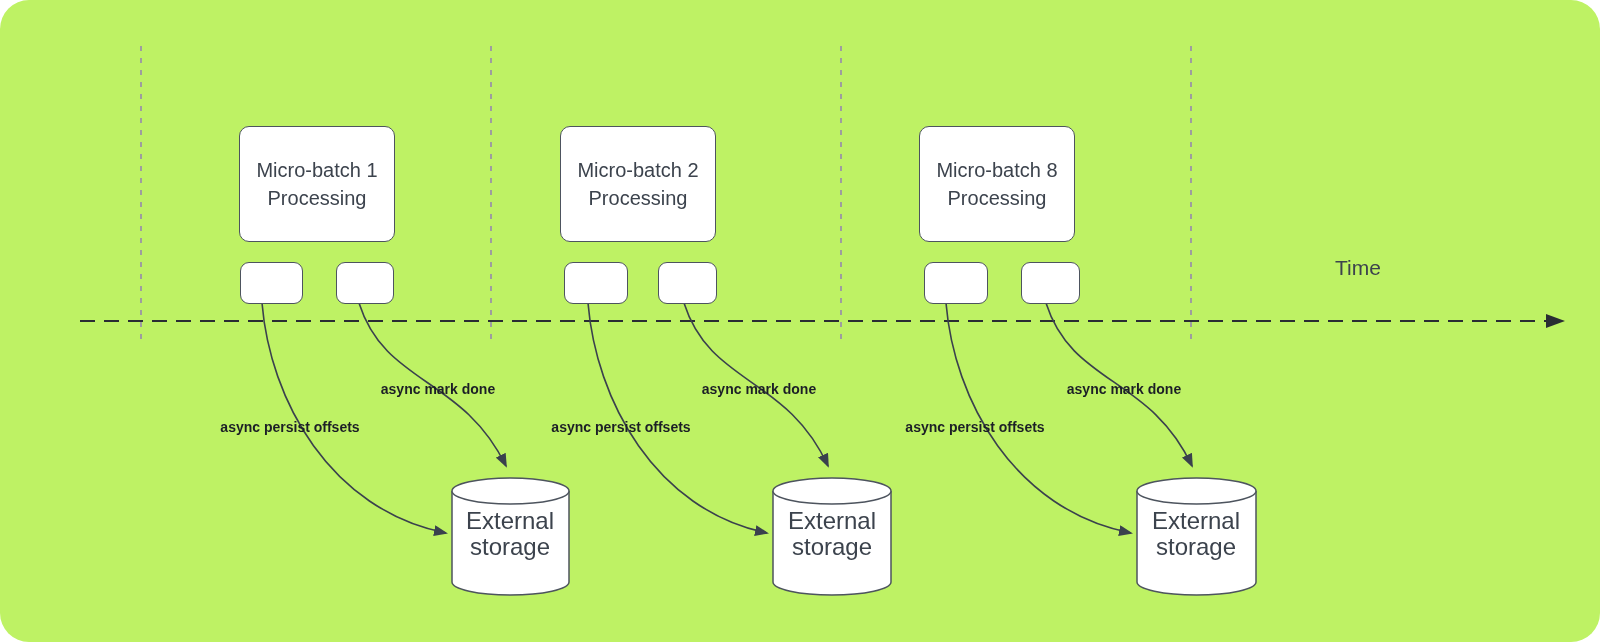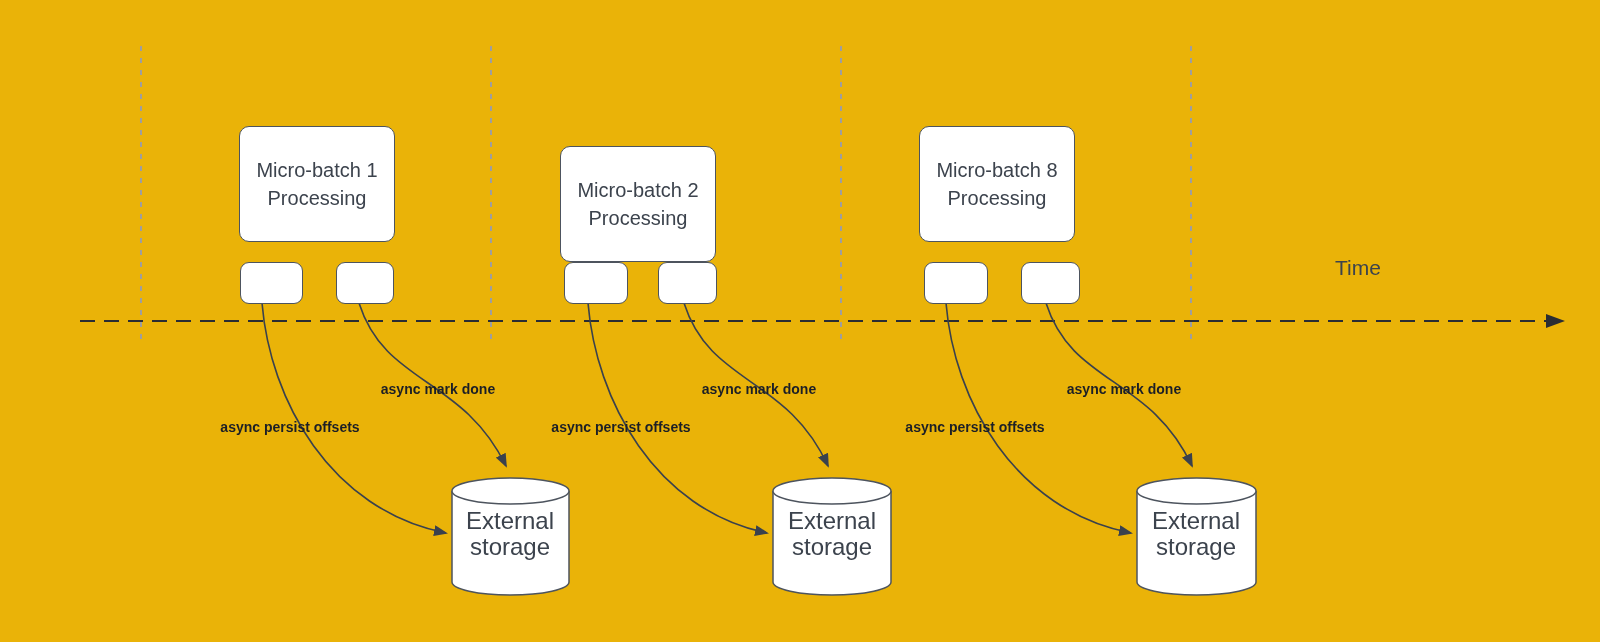--- a/index.html
+++ b/index.html
@@ -5,22 +5,23 @@
   html, body {
     margin: 0;
     padding: 0;
     background: #ffffff;
     font-family: "Liberation Sans", sans-serif;
   }
   .canvas {
     position: relative;
     width: 1600px;
     height: 642px;
-    background: #eab308;
+    background: #bef264;
     overflow: hidden;
+    border-radius: 29px;
   }
   .layer {
     position: absolute;
     left: 0;
     top: 0;
   }
   .node {
     position: absolute;
     top: 126px;
     width: 156px;
@@ -119,21 +120,21 @@
     <g>
       <path d="M 1137,491 L 1137,582 A 59.5 13 0 0 0 1256,582 L 1256,491" fill="#ffffff" stroke="#4d545e" stroke-width="1.5"></path>
       <ellipse cx="1196.5" cy="491" rx="59.5" ry="13" fill="#ffffff" stroke="#4d545e" stroke-width="1.5"></ellipse>
     </g>
   </svg>
 
   <div class="node" style="left:239px;">
     <div>Micro-batch 1</div>
     <div>Processing</div>
   </div>
-  <div class="node" style="left:560px;margin-top:20px;">
+  <div class="node" style="left:560px;">
     <div>Micro-batch 2</div>
     <div>Processing</div>
   </div>
   <div class="node" style="left:919px;">
     <div>Micro-batch 8</div>
     <div>Processing</div>
   </div>
 
   <div class="mini" style="left:240px;width:63px;"></div>
   <div class="mini" style="left:336px;width:58px;"></div>

